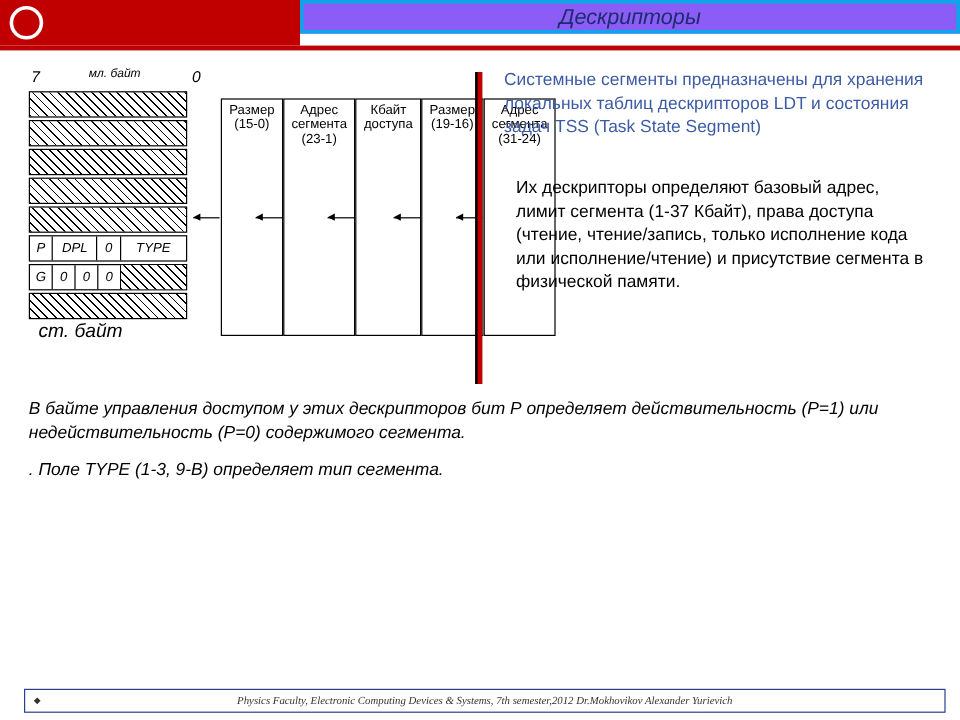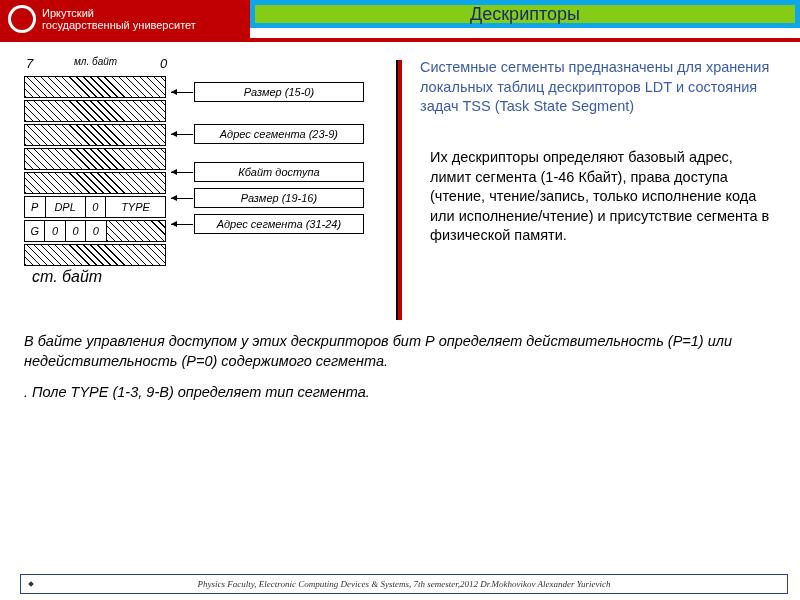--- a/index.html
+++ b/index.html
@@ -3,32 +3,32 @@
 <meta charset="utf-8">
 <style>
   * { margin: 0; padding: 0; box-sizing: border-box; }
   body { width: 800px; height: 600px; font-family: Arial, sans-serif; background: #fff; position: relative; overflow: hidden; }
   
   .header { display: flex; height: 42px; }
   .logo-area { display: flex; align-items: center; background: #c00000; color: #fff; padding: 0 8px; width: 250px; height: 38px; }
   .logo-circle { width: 28px; height: 28px; border-radius: 50%; background: #fff; margin-right: 6px; display: flex; align-items: center; justify-content: center; }
   .logo-inner { width: 22px; height: 22px; border-radius: 50%; background: #c00000; }
   .logo-text { font-size: 11px; line-height: 1.1; }
-  .title-bar { flex: 1; background: #84cc16; border: 5px solid #0ea5e9; display: flex; align-items: center; justify-content: center; color: #1a2d6f; font-size: 18px; height: 28px; margin-top: 0; }
+  .title-bar { flex: 1; background: #8b5cf6; border: 3px solid #0ea5e9; display: flex; align-items: center; justify-content: center; color: #1a2d6f; font-size: 18px; height: 28px; margin-top: 0; font-style: italic; }
   .red-divider { height: 4px; background: #c00000; width: 100%; position: absolute; top: 38px; left: 0; }
   
   .diagram { position: absolute; left: 24px; top: 56px; width: 340px; }
   .dia-top { display: flex; position: relative; height: 20px; }
   .dia-7 { position: absolute; left: 2px; font-size: 13px; font-style: italic; }
   .dia-ml { position: absolute; left: 50px; font-size: 10px; font-style: italic; }
   .dia-0 { position: absolute; left: 136px; font-size: 13px; font-style: italic; }
   
   .dia-body { display: flex; }
   .dia-left { width: 150px; }
-  .dia-right { width: 180px; display: flex; flex-direction: column; font-style: italic; }
+  .dia-right { width: 180px; display: flex; flex-direction: row; }
   
   .byte-row { height: 22px; border: 1px solid #000; margin-bottom: 2px; background: #fff; position: relative; }
   .hatched { background: repeating-linear-gradient(45deg, #000 0, #000 1px, #fff 1px, #fff 5px); }
   .bit-row { display: flex; height: 22px; border: 1px solid #000; margin-bottom: 2px; }
   .bit-cell { flex: 1; border-right: 1px solid #000; text-align: center; font-size: 11px; line-height: 20px; font-style: italic; }
   .bit-cell:last-child { border-right: none; }
   .bit-wide { flex: 2; }
   .half-hatched { background: repeating-linear-gradient(45deg, #000 0, #000 1px, #fff 1px, #fff 5px); }
   
   .st-byte { font-size: 16px; font-style: italic; margin-top: 2px; margin-left: 8px; }
@@ -51,24 +51,20 @@
   .footer::before { content: ''; position: absolute; left: 8px; width: 4px; height: 4px; background: #333; transform: rotate(45deg); }
 </style>
 </head>
 <body>
 
 <div class="header">
   <div class="logo-area">
     <div class="logo-circle">
         <div class="logo-inner"></div>
       </div>
-    <div class="logo-text">
-      <div>Иркутский</div>
-      <div>государственный университет</div>
-    </div>
   </div>
   <div class="title-bar">Дескрипторы</div>
 </div>
 <div class="red-divider"></div>
 
 <div class="diagram">
   <div class="dia-top">
     <span class="dia-7">7</span>
     <span class="dia-ml">мл. байт</span>
     <span class="dia-0">0</span>
@@ -92,32 +88,32 @@
         <div class="bit-cell">0</div>
         <div class="bit-cell">0</div>
         <div class="bit-cell half-hatched" style="flex:3"></div>
       </div>
       <div class="byte-row hatched"></div>
       <div class="st-byte">ст. байт</div>
     </div>
     <div class="dia-right" style="margin-left:28px; margin-top:6px;">
       <div class="label-box"><div class="arrow"></div><span>Размер (15-0)</span></div>
       <div style="height:16px"></div>
-      <div class="label-box"><div class="arrow"></div><span>Адрес сегмента (23-9)</span></div>
+      <div class="label-box"><div class="arrow"></div><span>Адрес сегмента (23-1)</span></div>
       <div style="height:12px"></div>
       <div class="label-box"><div class="arrow"></div><span>Кбайт доступа</span></div>
       <div class="label-box"><div class="arrow"></div><span>Размер (19-16)</span></div>
       <div class="label-box"><div class="arrow"></div><span>Адрес сегмента (31-24)</span></div>
     </div>
   </div>
 </div>
 
 <div class="red-bar"></div>
 
 <div class="right-col text-block text-blue">Системные сегменты предназначены для хранения локальных таблиц дескрипторов LDT и состояния задач TSS (Task State Segment)</div>
-<div class="right-col2 text-block">Их дескрипторы определяют базовый адрес, лимит сегмента (1-46 Кбайт), права доступа (чтение, чтение/запись, только исполнение кода или исполнение/чтение) и присутствие сегмента в физической памяти.</div>
+<div class="right-col2 text-block">Их дескрипторы определяют базовый адрес, лимит сегмента (1-37 Кбайт), права доступа (чтение, чтение/запись, только исполнение кода или исполнение/чтение) и присутствие сегмента в физической памяти.</div>
 
 <div class="lower text-block">
   <div class="para">В байте управления доступом у этих дескрипторов бит Р определяет действительность (Р=1) или недействительность (Р=0) содержимого сегмента.</div>
   <div class="para">. Поле TYPE (1-3, 9-B) определяет тип сегмента.</div>
 </div>
 
 <div class="footer">Physics Faculty, Electronic Computing Devices &amp; Systems, 7th semester,2012 Dr.Mokhovikov Alexander Yurievich</div>
 
 </body></html>

